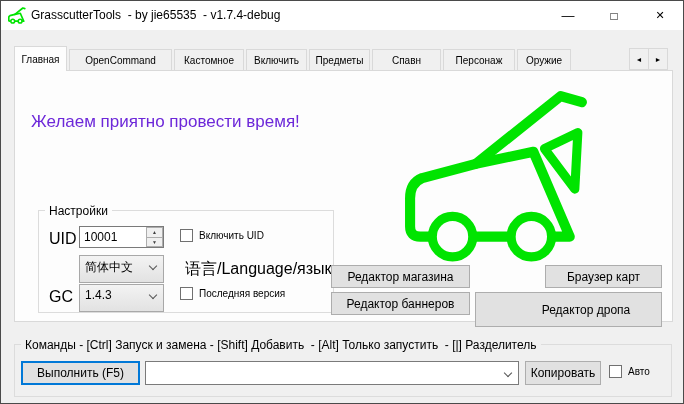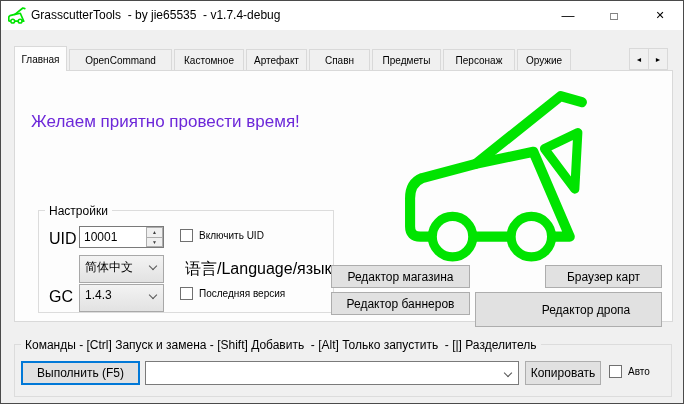--- a/index.html
+++ b/index.html
@@ -94,27 +94,27 @@
       <div class="tab active">
         <span>Главная</span>
       </div>
       <div class="tab">
         <span>OpenCommand</span>
       </div>
       <div class="tab">
         <span>Кастомное</span>
       </div>
       <div class="tab">
-        <span>Артефакт</span>
+        <span>Включить</span>
+      </div>
+      <div class="tab">
+        <span>Предметы</span>
       </div>
       <div class="tab">
         <span>Спавн</span>
-      </div>
-      <div class="tab">
-        <span>Предметы</span>
       </div>
       <div class="tab">
         <span>Персонаж</span>
       </div>
       <div class="tab">
         <span>Оружие</span>
       </div>
     </div>
   <div class="tab-scrollers">
     <div class="scroll-btn">◄</div>

